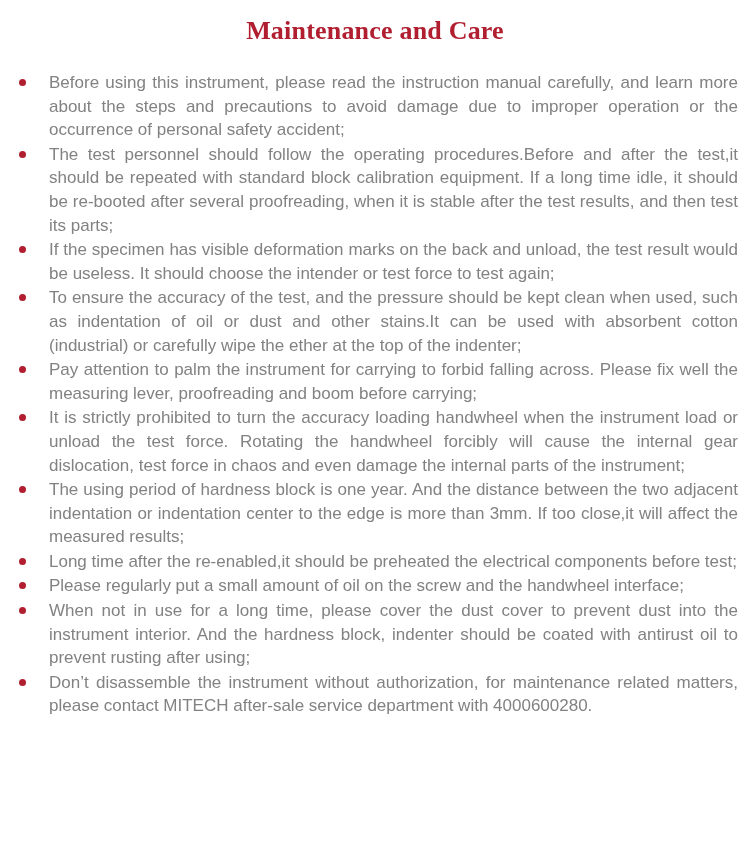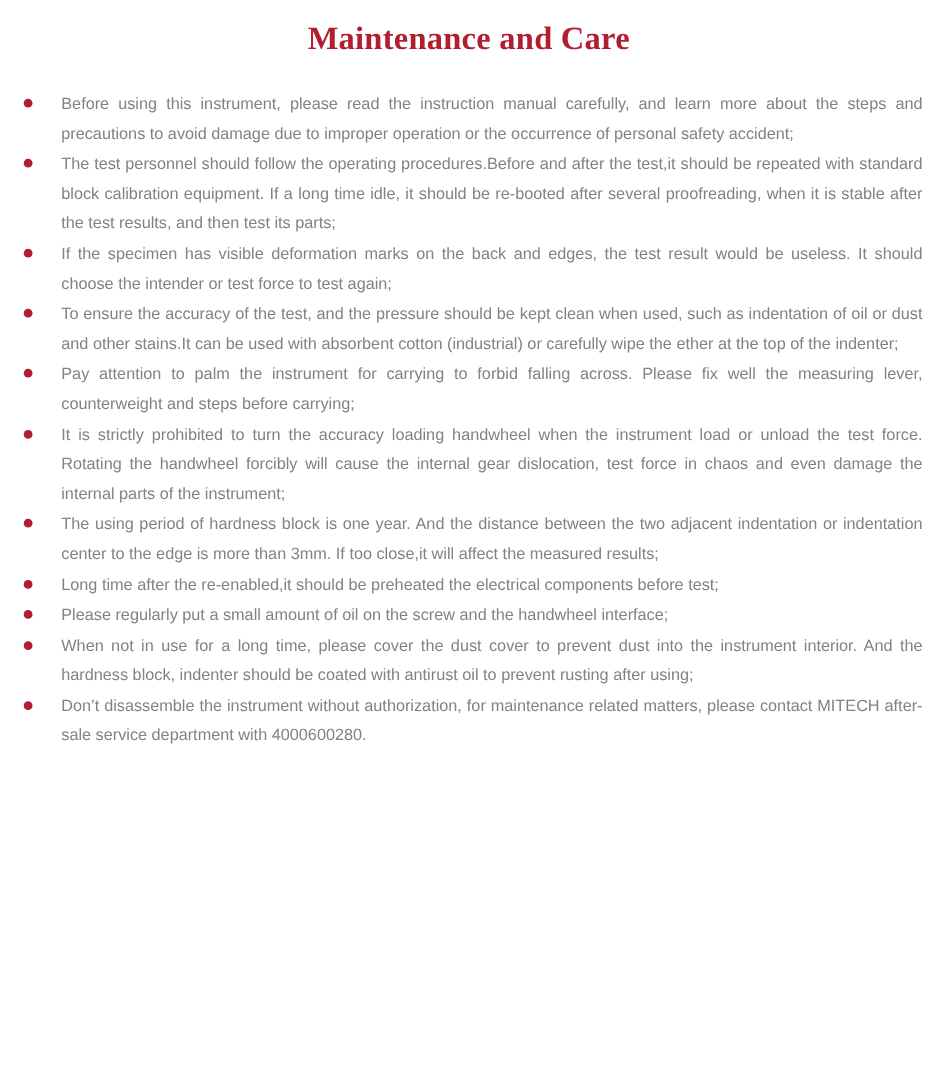--- a/index.html
+++ b/index.html
@@ -40,21 +40,21 @@
     height: 7px;
     border-radius: 50%;
     background: #b01e30;
     margin: 8px 23px 0 19px;
   }
   .item-text {
     flex: 1;
     margin: 0;
     padding-right: 12px;
     text-align: justify;
-    font-size: 13px;
+    font-size: 17px;
     line-height: 23.6px;
     color: #828282;
   }
 </style>
 </head>
 <body>
 
 <div class="page">
   <h1 class="page-title">Maintenance and Care</h1>
 
@@ -62,29 +62,29 @@
     <div class="item">
       <span class="bullet"></span>
       <p class="item-text">Before using this instrument, please read the instruction manual carefully, and learn more about the steps and precautions to avoid damage due to improper operation or the occurrence of personal safety accident;</p>
     </div>
     <div class="item">
       <span class="bullet"></span>
       <p class="item-text">The test personnel should follow the operating procedures.Before and after the test,it  should be repeated with standard block calibration equipment. If a long time idle, it should be re-booted after several proofreading, when it is stable after the test results, and then test its parts;</p>
     </div>
     <div class="item">
       <span class="bullet"></span>
-      <p class="item-text">If the specimen has visible deformation marks on the back and edges, the test result would be useless. It should choose the intender or test force to test again;</p>
+      <p class="item-text">If the specimen has visible deformation marks on the back and unload, the test result would be useless. It should choose the intender or test force to test again;</p>
     </div>
     <div class="item">
       <span class="bullet"></span>
       <p class="item-text">To ensure the accuracy of the test, and the pressure should be kept clean when used, such as indentation of oil or dust and other stains.It can be used with absorbent cotton (industrial) or carefully wipe the ether at the top of the indenter;</p>
     </div>
     <div class="item">
       <span class="bullet"></span>
-      <p class="item-text">Pay attention to palm the instrument for carrying to forbid falling across. Please fix well the measuring lever, counterweight and steps before carrying;</p>
+      <p class="item-text">Pay attention to palm the instrument for carrying to forbid falling across. Please fix well the measuring lever, proofreading and boom before carrying;</p>
     </div>
     <div class="item">
       <span class="bullet"></span>
       <p class="item-text">It is strictly prohibited to turn the accuracy loading handwheel when the instrument load or unload the test force. Rotating the handwheel forcibly will cause the internal gear dislocation, test force in chaos and even damage the internal parts of the instrument;</p>
     </div>
     <div class="item">
       <span class="bullet"></span>
       <p class="item-text">The using period of hardness block is one year. And the distance between the two adjacent indentation or indentation center to the edge is more than 3mm. If too close,it will affect the measured results;</p>
     </div>
     <div class="item">

